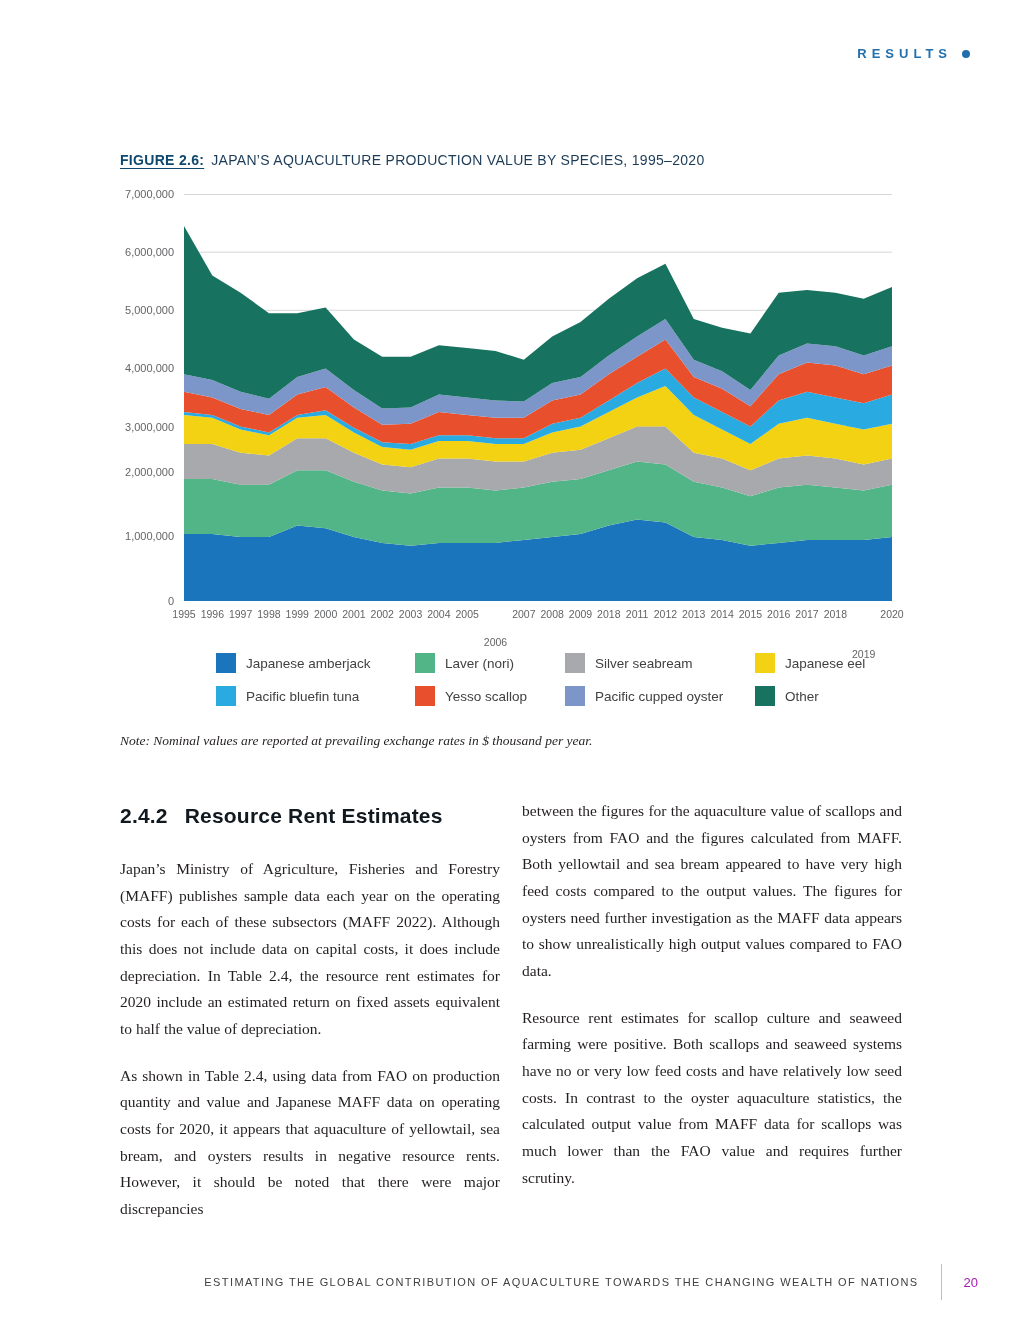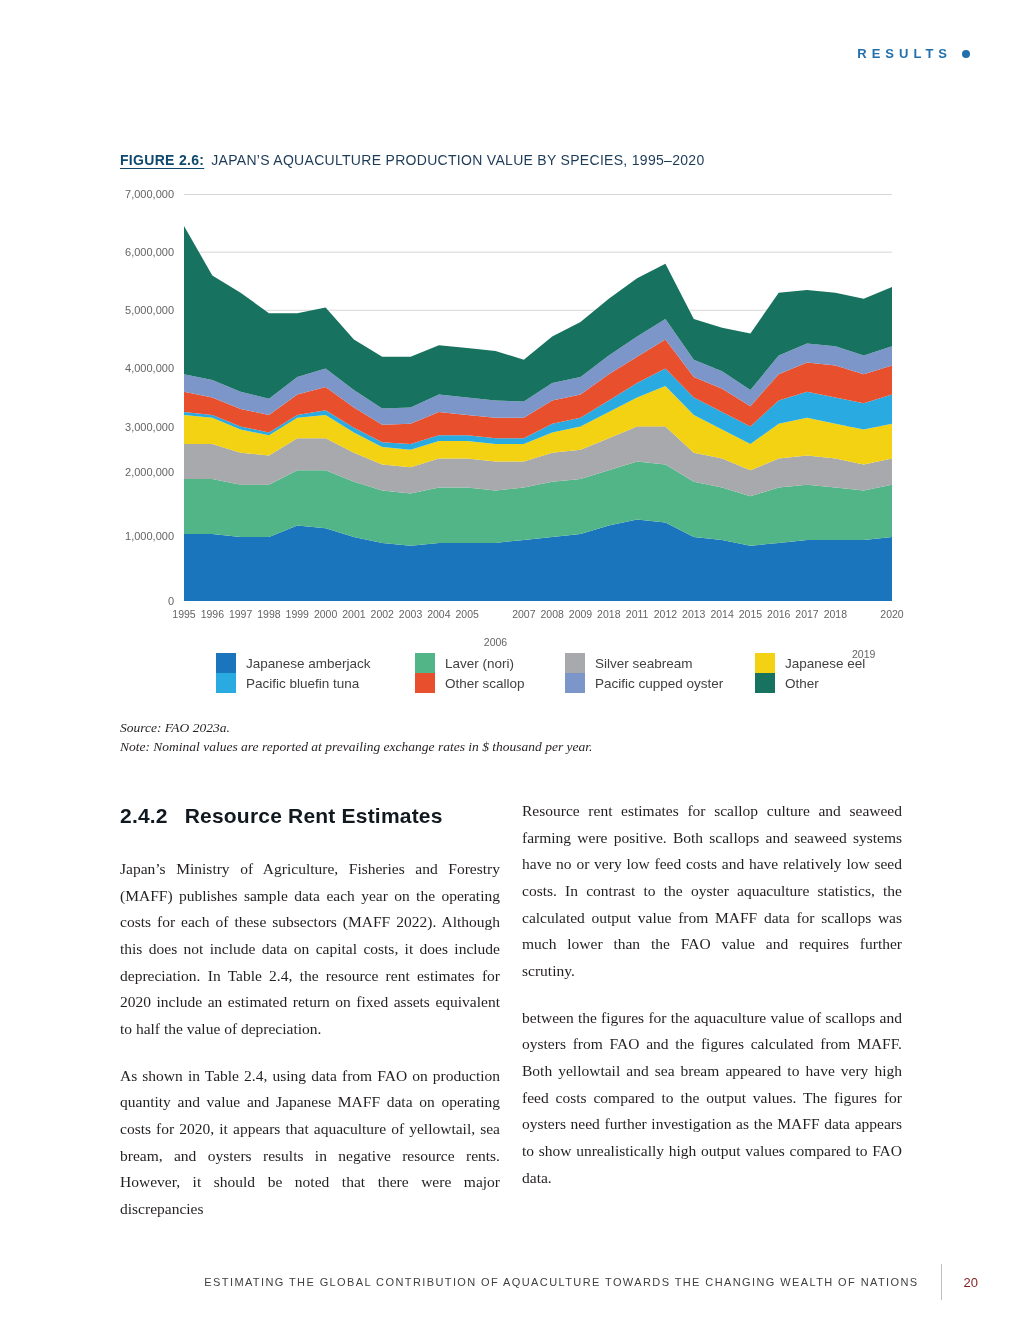--- a/index.html
+++ b/index.html
@@ -17,21 +17,21 @@
   .figure-label{font-weight:700;color:#0f486e;text-decoration:underline;text-underline-offset:3px;margin-right:7px;}
 
   .chart{position:relative;margin-top:26px;}
   .plot{position:relative;margin-left:64px;width:708px;height:407px;}
   .plot svg{position:absolute;left:0;top:0;width:100%;height:100%;display:block;}
   .ytick{position:absolute;left:-70px;width:60px;text-align:right;font-size:11px;color:#636466;
          transform:translateY(-50%);line-height:1;}
   .x-axis{position:relative;margin-left:64px;width:708px;height:22px;}
   .xtick{position:absolute;top:7px;transform:translateX(-50%);font-size:10.5px;color:#636466;white-space:nowrap;}
 
-  .legend{display:grid;grid-template-columns:199px 150px 190px 1fr;margin:30px 0 0 96px;}
+  .legend{display:grid;grid-template-columns:199px 150px 190px 1fr;row-gap:13px;margin:30px 0 0 96px;}
   .legend-item{display:flex;align-items:center;}
   .legend-swatch{width:20px;height:20px;margin-right:10px;flex:none;}
   .legend-label{font-size:13.5px;color:#414042;}
 
   .captions{margin-top:26px;font-family:"Liberation Serif",serif;font-style:italic;
             font-size:13.5px;line-height:1.4;color:#231f20;}
 
   
   .section{position:absolute;top:798px;left:120px;width:782px;display:flex;}
   .col{width:380px;text-align:justify;font-family:"Liberation Serif",serif;
@@ -39,21 +39,21 @@
   .col-left{margin-right:22px;}
   .section-heading{font-family:"Liberation Sans",sans-serif;font-size:21px;font-weight:700;
                    color:#101820;text-align:left;margin:0 0 22px 0;letter-spacing:.2px;}
   .section-number{margin-right:17px;}
   .col p{margin:0 0 20px 0;}
 
   
   .footer{position:absolute;bottom:20px;left:0;right:42px;display:flex;align-items:center;justify-content:flex-end;}
   .footer-text{font-size:11px;letter-spacing:1.4px;color:#404041;}
   .footer-divider{width:1px;height:36px;background:#bcbec0;margin:0 22px;}
-  .footer-page{font-size:13px;color:#7f1d1d;}
+  .footer-page{font-size:13px;color:#a21caf;}
 </style>
 </head>
 <body>
 
 <div class="page">
 
   <div class="runhead">
     <span class="runhead-label">RESULTS</span>
     <span class="runhead-dot"></span>
   </div>
@@ -136,48 +136,47 @@
           <div class="legend-item">
             <span class="legend-swatch" style="background: rgb(242, 210, 19);"></span>
             <span class="legend-label">Japanese eel</span>
           </div>
           <div class="legend-item">
             <span class="legend-swatch" style="background: rgb(41, 171, 226);"></span>
             <span class="legend-label">Pacific bluefin tuna</span>
           </div>
           <div class="legend-item">
             <span class="legend-swatch" style="background: rgb(232, 80, 45);"></span>
-            <span class="legend-label">Other scallop</span>
+            <span class="legend-label">Yesso scallop</span>
           </div>
           <div class="legend-item">
             <span class="legend-swatch" style="background: rgb(125, 150, 201);"></span>
             <span class="legend-label">Pacific cupped oyster</span>
           </div>
           <div class="legend-item">
             <span class="legend-swatch" style="background: rgb(23, 114, 95);"></span>
             <span class="legend-label">Other</span>
           </div>
         </div>
     </div>
 
     <div class="captions">
-      <div>Source: FAO 2023a.</div>
       <div>Note: Nominal values are reported at prevailing exchange rates in $ thousand per year.</div>
     </div>
   </div>
 
   <div class="section">
     <div class="col col-left">
       <h2 class="section-heading"><span class="section-number">2.4.2</span><span>Resource Rent Estimates</span></h2>
       <p>Japan’s Ministry of Agriculture, Fisheries and Forestry (MAFF) publishes sample data each year on the operating costs for each of these subsectors (MAFF 2022). Although this does not include data on capital costs, it does include depreciation. In Table 2.4, the resource rent estimates for 2020 include an estimated return on fixed assets equivalent to half the value of depreciation.</p>
       <p>As shown in Table 2.4, using data from FAO on production quantity and value and Japanese MAFF data on operating costs for 2020, it appears that aquaculture of yellowtail, sea bream, and oysters results in negative resource rents. However, it should be noted that there were major discrepancies</p>
     </div>
     <div class="col">
+      <p>between the figures for the aquaculture value of scallops and oysters from FAO and the figures calculated from MAFF. Both yellowtail and sea bream appeared to have very high feed costs compared to the output values. The figures for oysters need further investigation as the MAFF data appears to show unrealistically high output values compared to FAO data.</p>
       <p>Resource rent estimates for scallop culture and seaweed farming were positive. Both scallops and seaweed systems have no or very low feed costs and have relatively low seed costs. In contrast to the oyster aquaculture statistics, the calculated output value from MAFF data for scallops was much lower than the FAO value and requires further scrutiny.</p>
-      <p>between the figures for the aquaculture value of scallops and oysters from FAO and the figures calculated from MAFF. Both yellowtail and sea bream appeared to have very high feed costs compared to the output values. The figures for oysters need further investigation as the MAFF data appears to show unrealistically high output values compared to FAO data.</p>
     </div>
   </div>
 
   <div class="footer">
     <span class="footer-text">ESTIMATING THE GLOBAL CONTRIBUTION OF AQUACULTURE TOWARDS THE CHANGING WEALTH OF NATIONS</span>
     <span class="footer-divider"></span>
     <span class="footer-page">20</span>
   </div>
 
 </div>

